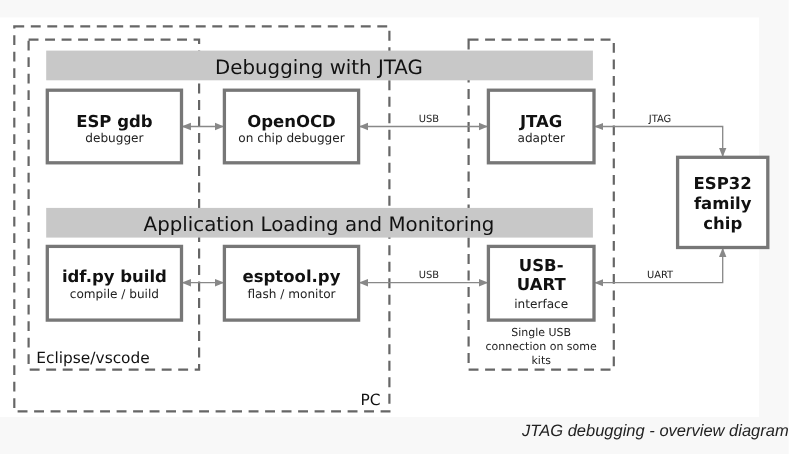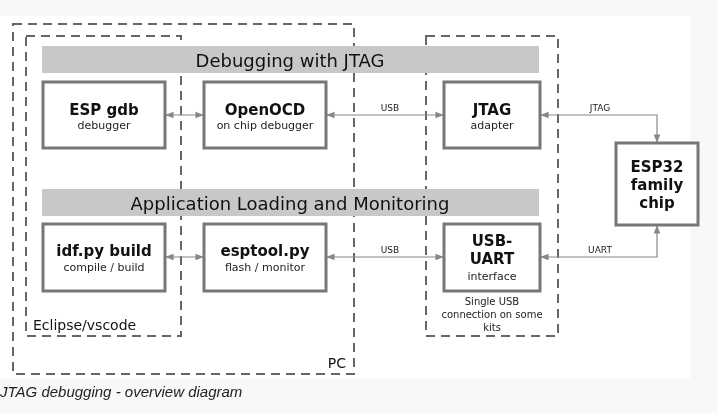--- a/index.html
+++ b/index.html
@@ -1,19 +1,19 @@
 <!DOCTYPE html>
 <html><head>
 <meta charset="utf-8">
 <style>
   html,body{margin:0;padding:0;}
   body{width:717px;height:413px;background:#f8f8f8;position:relative;overflow:hidden;font-family:"DejaVu Sans",sans-serif;}
   #canvas{position:absolute;left:0;top:0;width:717px;height:413px;}
   svg text{font-family:"DejaVu Sans",sans-serif;}
-  .caption{position:absolute;left:0;width:717px;top:383px;text-align:left;font-family:"Liberation Sans",sans-serif;font-style:italic;font-size:15px;color:#222;}
+  .caption{position:absolute;left:0;width:717px;top:383px;text-align:right;font-family:"Liberation Sans",sans-serif;font-style:italic;font-size:15px;color:#222;}
 </style>
 </head>
 <body>
 
 <svg id="canvas" width="717" height="413" viewBox="0 0 717 413" xmlns="http://www.w3.org/2000/svg">
   <defs>
     <marker id="arr" viewBox="0 0 10 10" refX="9" refY="5" markerWidth="7" markerHeight="7" orient="auto-start-reverse">
       <path d="M0,1 L10,5 L0,9 z" fill="#888"></path>
     </marker>
   </defs>

